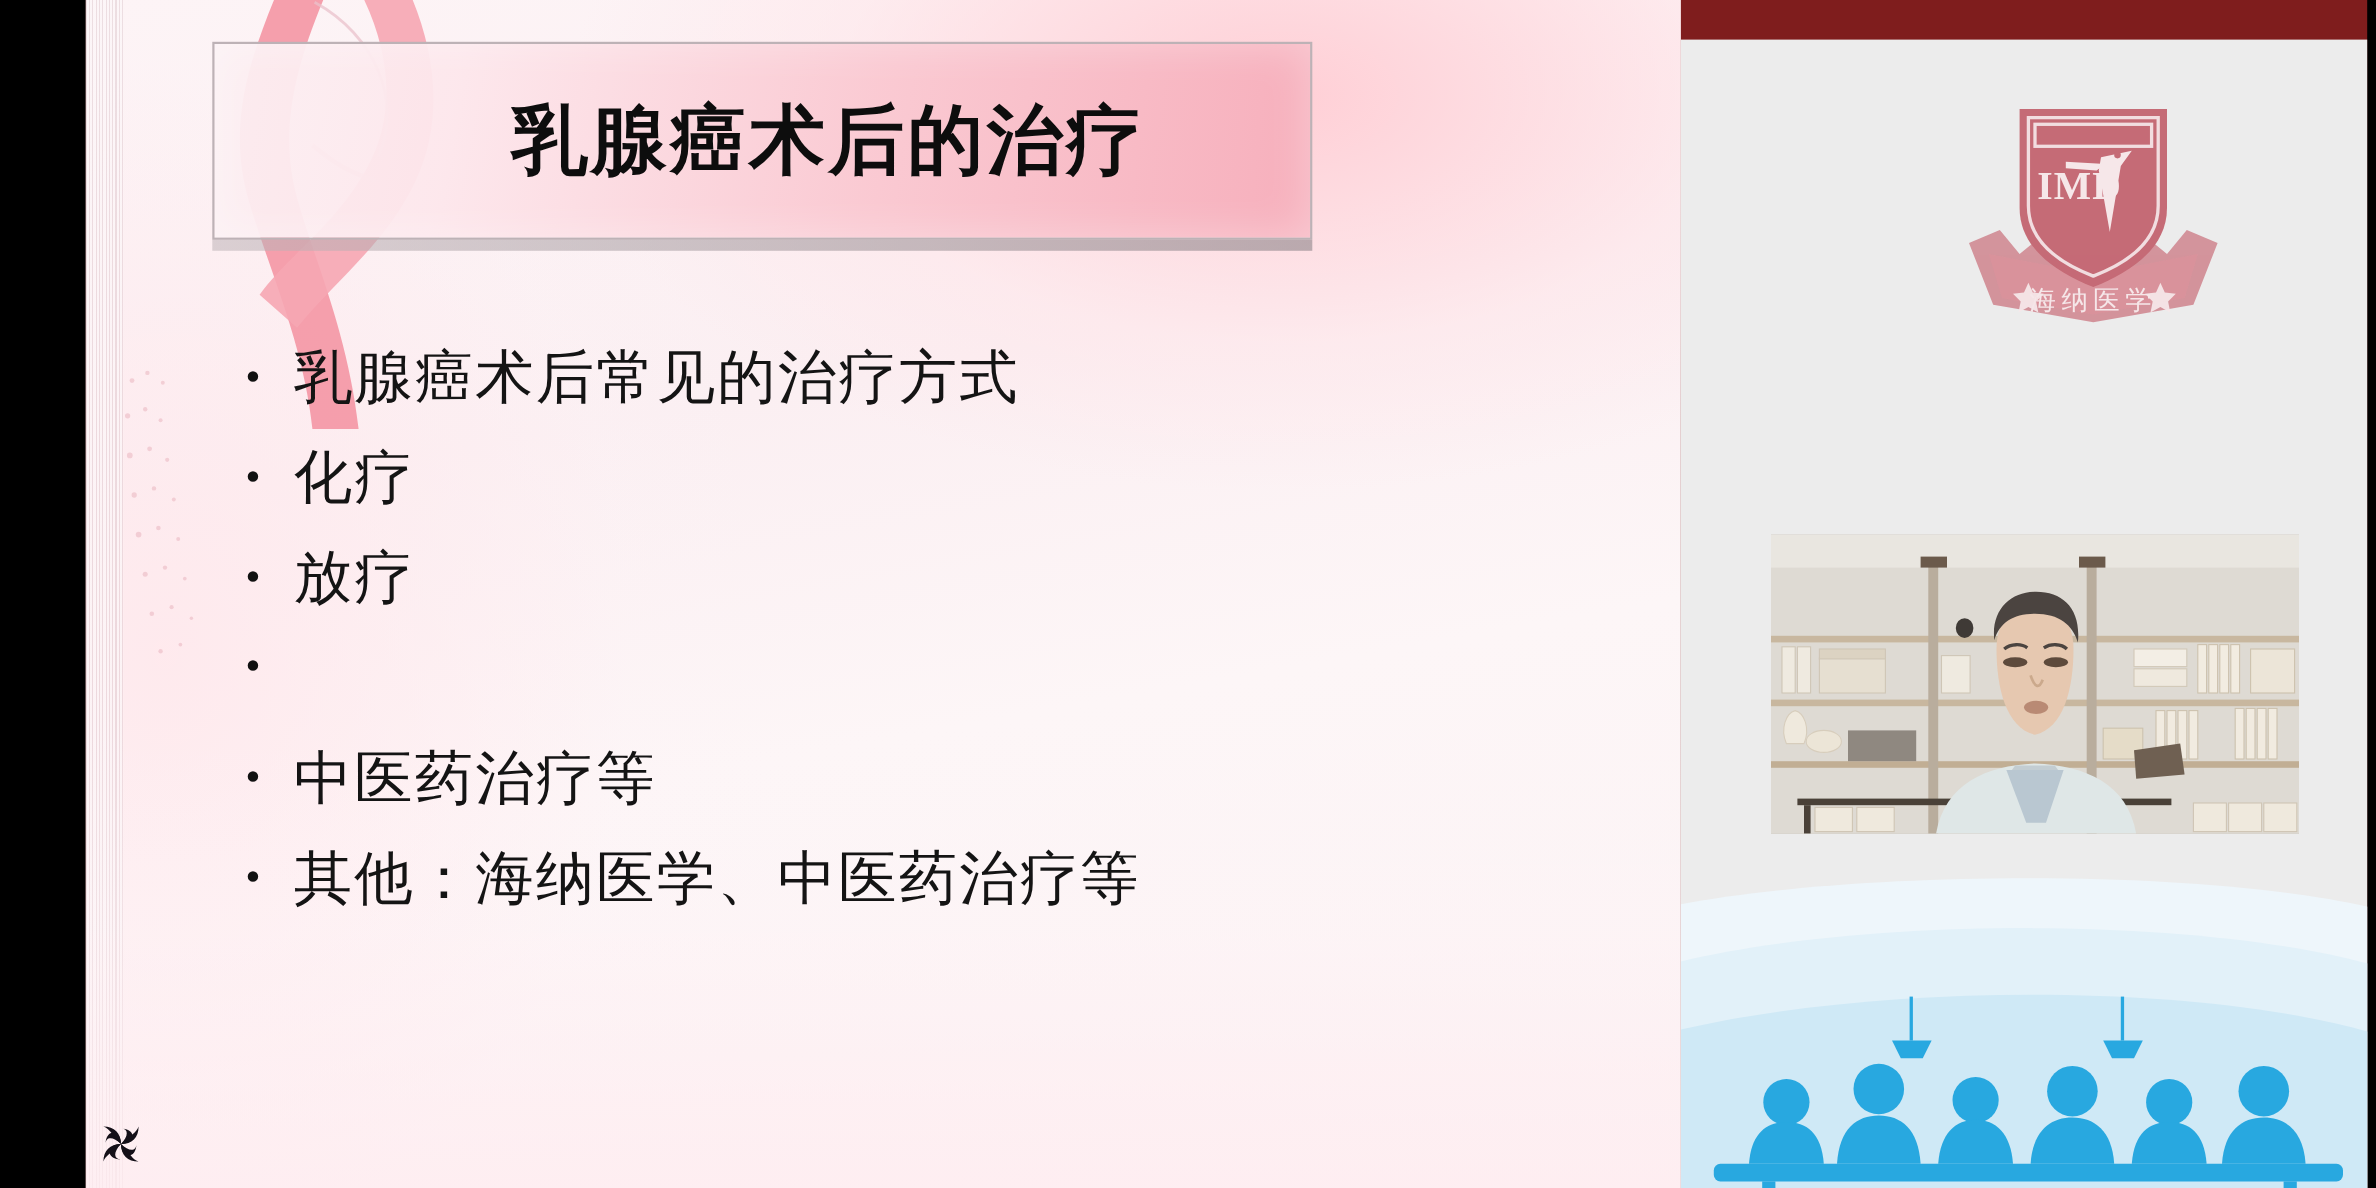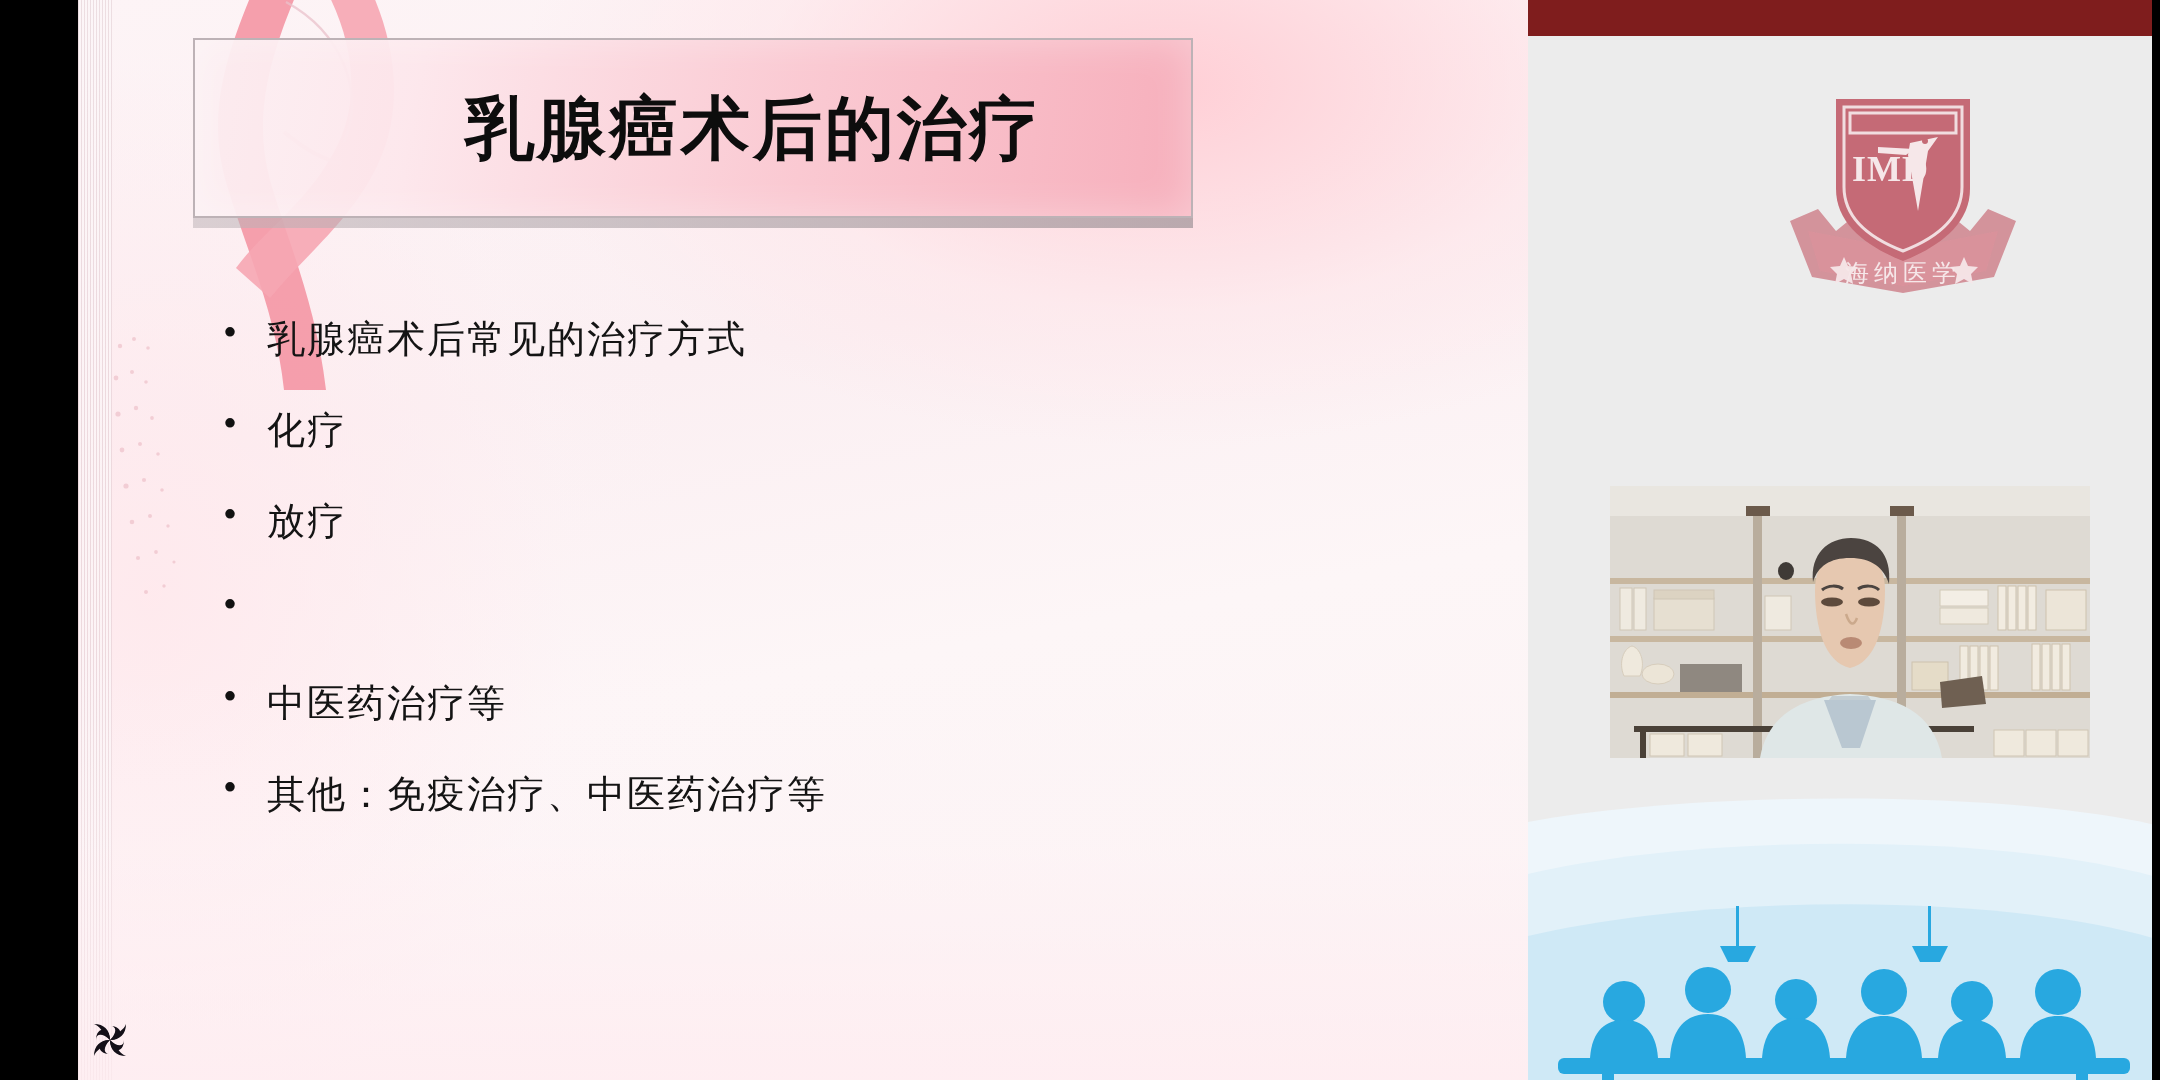--- a/index.html
+++ b/index.html
@@ -111,22 +111,22 @@
     flex: 0 0 auto;
     width: 44px;
     font-size: 40px;
     line-height: 1;
     color: #111;
     text-align: left;
     position: relative;
     top: -6px;
   }
   .bullet-text {
-    font-family: Liberation Serif, serif;
-    font-size: 38px;
+    font-family: Liberation Mono, monospace;
+    font-size: 53px;
     line-height: 1.12;
     color: #141414;
     letter-spacing: 2px;
     white-space: nowrap;
   }
 
   
   .slide-watermark {
     position: absolute;
     left: 10px; bottom: 18px;
@@ -246,21 +246,21 @@
         <span class="bullet-dot">•</span>
       </div>
 
       <div class="bullet-row">
         <span class="bullet-dot">•</span>
         <span class="bullet-text">中医药治疗等</span>
       </div>
 
       <div class="bullet-row">
         <span class="bullet-dot">•</span>
-        <span class="bullet-text">其他：免疫治疗、中医药治疗等</span>
+        <span class="bullet-text">其他：海纳医学、中医药治疗等</span>
       </div>
 
     </div>
 
     <svg class="slide-watermark" viewBox="0 0 44 44">
       <g fill="#141018">
         <path d="M22 22 C 22 8, 8 8, 8 22 C 8 15, 15 15, 22 22 Z"></path>
         <path d="M6 6 C 16 6, 22 12, 22 22 C 14 14, 12 8, 6 6 Z"></path>
         <path d="M22 22 C 36 22, 36 8, 22 8 C 29 8, 29 15, 22 22 Z"></path>
         <path d="M38 6 C 38 16, 32 22, 22 22 C 30 14, 36 12, 38 6 Z"></path>

